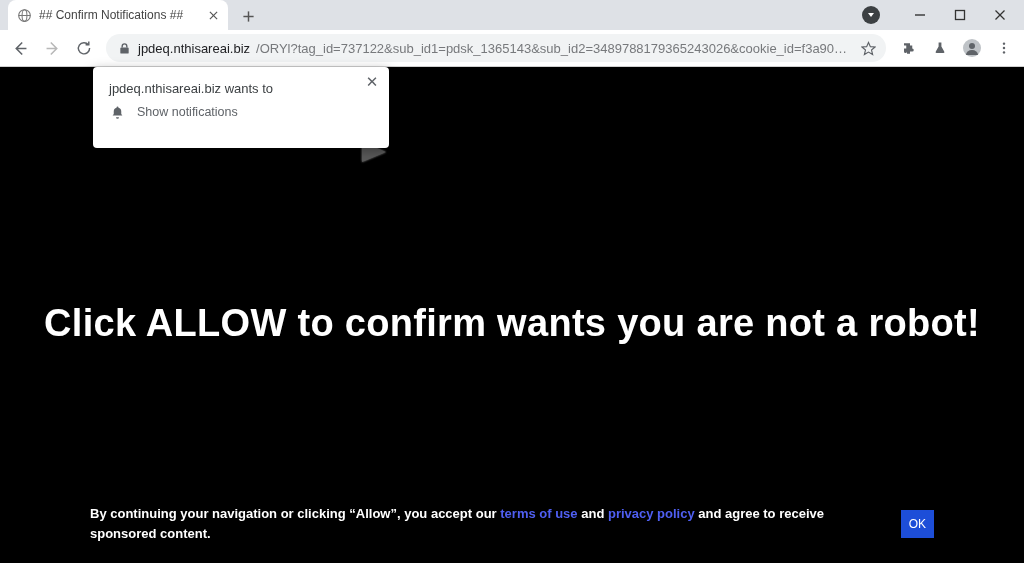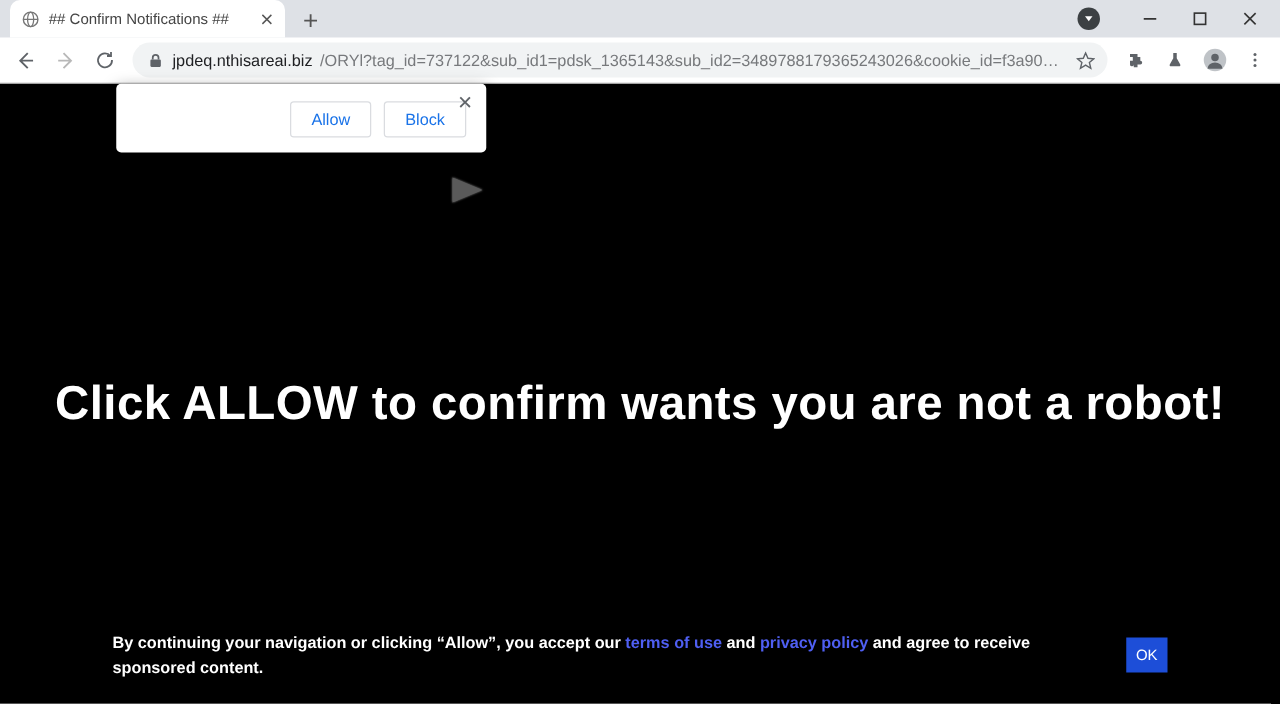--- a/index.html
+++ b/index.html
@@ -149,23 +149,28 @@
         </svg>
       </div>
   </div>
 </div>
 
 <div class="page">
   <div class="cursor-arrow"></div>
 
   <div class="notif-popup">
     <div class="notif-close">✕</div>
-    <div class="notif-actions">
-      <button class="notif-btn">Allow</button>
-      <button class="notif-btn">Block</button>
+    <div class="notif-title">jpdeq.nthisareai.biz wants to</div>
+    <div class="notif-row">
+      <span class="notif-bell">
+          <svg viewBox="0 0 16 16" width="15" height="15">
+            <path d="M8 1.5 a1 1 0 0 1 1 1 v.5 a4 4 0 0 1 3 3.8 v2.7 l1.2 1.8 H2.8 L4 9.5 V6.8 a4 4 0 0 1 3 -3.8 v-.5 a1 1 0 0 1 1 -1 Z M6.4 13 a1.6 1.6 0 0 0 3.2 0 Z" fill="currentColor"></path>
+          </svg>
+        </span>
+      <span>Show notifications</span>
     </div>
   </div>
 
   <div class="page-hero">Click ALLOW to confirm wants you are not a robot!</div>
 
   <div class="page-footer">
     <div class="footer-text">
       <span>By continuing your navigation or clicking “Allow”, you accept our </span><a href="#">terms of use</a><span> and </span><a href="#">privacy policy</a><span> and agree to receive sponsored content.</span>
     </div>
     <button class="ok-btn">OK</button>

